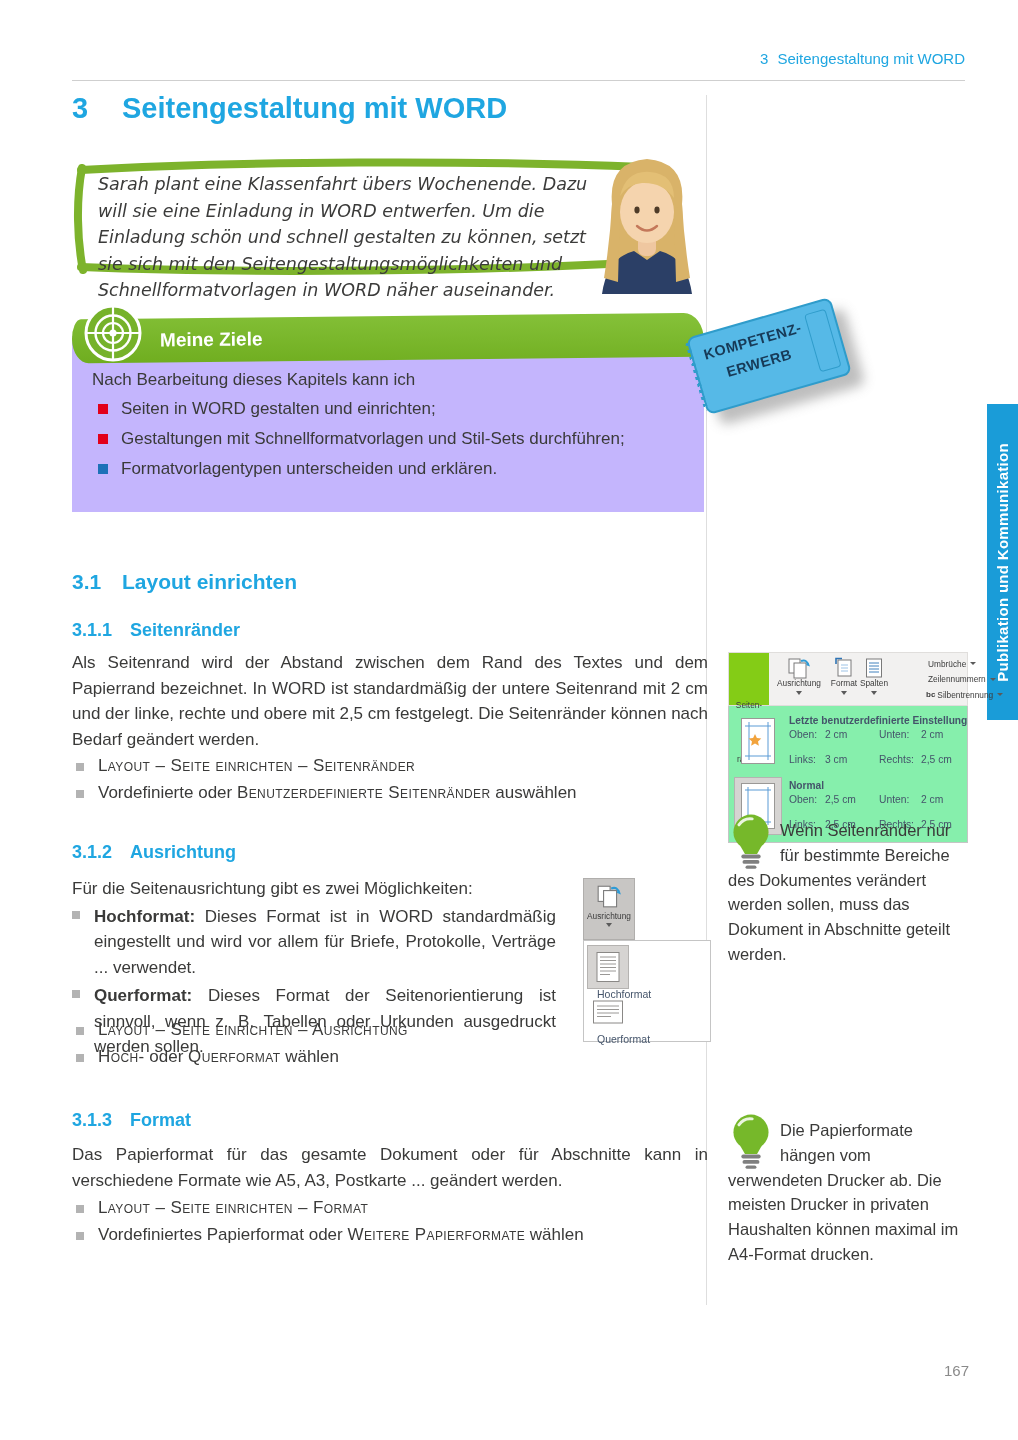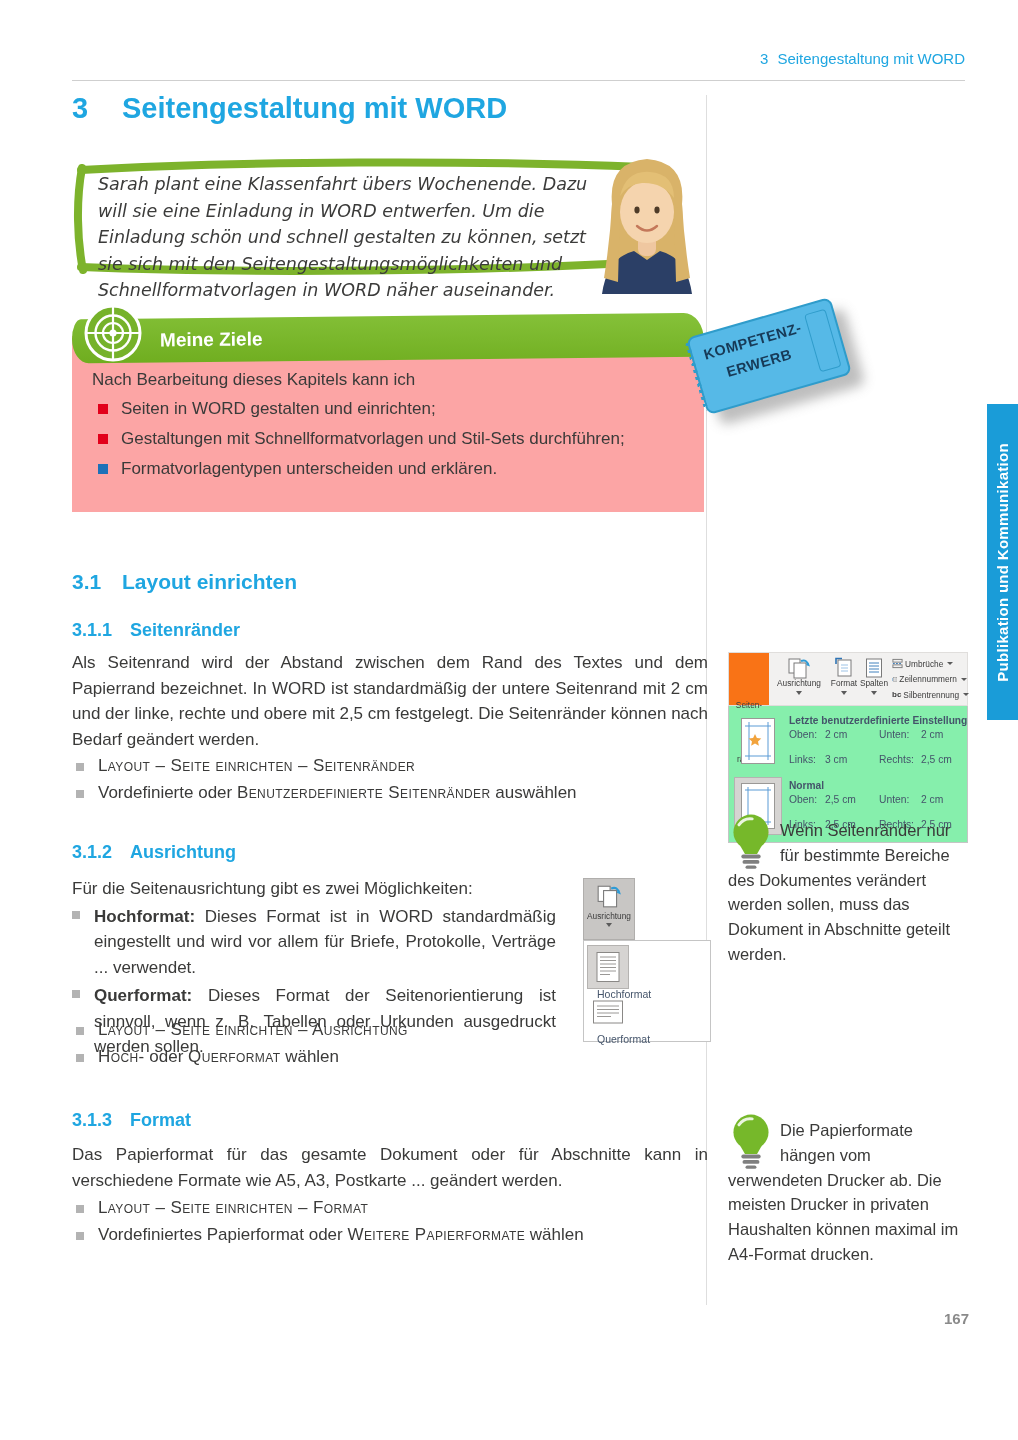--- a/index.html
+++ b/index.html
@@ -12,21 +12,21 @@
   .vrule{position:absolute;top:95px;left:706px;width:1px;height:1210px;background:#dedede;}
   .chapter-title{position:absolute;top:92px;left:72px;font-size:29px;font-weight:bold;color:#1fa6e1;}
   .chapter-title .num{display:inline-block;width:50px;}
   
   .bubble{position:absolute;top:158px;left:72px;width:578px;height:118px;z-index:1;}
   .bubble svg{position:absolute;inset:0;width:100%;height:100%;}
   .bubble-text{position:absolute;left:26px;top:13px;width:500px;font-style:italic;
                font-size:17.5px;line-height:1.52;color:#3b3b3a;font-family:"DejaVu Sans",sans-serif;}
   .avatar{position:absolute;top:150px;left:590px;width:114px;height:144px;z-index:2;}
   
-  .goals-box{position:absolute;top:336px;left:72px;width:632px;height:176px;background:#fca5a5;z-index:1;}
+  .goals-box{position:absolute;top:336px;left:72px;width:632px;height:176px;background:#c4b5fd;z-index:1;}
   .goals-banner{position:absolute;top:316px;left:72px;width:632px;height:44px;z-index:2;
     background:linear-gradient(1.5deg,#6fad1f,#86c23a);
     border-radius:10px 22px 6px 18px / 22px 30px 14px 26px;transform:rotate(-0.6deg);}
   .goals-title{position:absolute;left:88px;top:50%;transform:translateY(-50%);
                color:#fff;font-weight:bold;font-size:19px;}
   .target-icon{position:absolute;top:304px;left:84px;width:58px;height:58px;z-index:3;}
   .goals-content{position:absolute;left:20px;top:34px;right:16px;}
   .goals-lead{font-size:17px;margin-bottom:9px;}
   .goal-item{display:flex;margin-bottom:10px;}
   .goal-item .bullet{width:10px;height:10px;margin:5px 13px 0 6px;flex:none;}
@@ -68,27 +68,27 @@
   .opt{display:flex;margin-bottom:3px;}
   .opt .txt{font-size:17px;line-height:1.5;text-align:justify;}
   .opt b{color:#3a3a39;}
   
   .note{position:absolute;left:728px;width:240px;font-size:16.5px;line-height:1.5;color:#3a3a39;}
   .bulb{float:left;width:46px;height:42px;margin:-4px 6px 4px 0;}
   
   .margins-ui{position:absolute;top:652px;left:728px;width:240px;font-family:"Liberation Sans",sans-serif;}
   .ribbon{display:flex;background:#f2f1f0;border:1px solid #e0dedc;height:54px;box-sizing:border-box;}
   .rb{display:flex;flex-direction:column;align-items:center;padding:4px 0 2px;box-sizing:border-box;}
-  .rb.active{background:#f97316;gap:44px;}
+  .rb.active{background:#84cc16;gap:44px;}
   .rb .lbl{font-size:8.3px;color:#3b3b3b;line-height:1.15;text-align:center;}
   .caret{width:0;height:0;border-left:3.5px solid transparent;border-right:3.5px solid transparent;
          border-top:4px solid #5a5a5a;margin-top:2px;}
   .caret.sm{border-left-width:3px;border-right-width:3px;border-top-width:3.5px;margin:0 0 0 2px;}
   .rgroup{display:flex;flex-direction:column;justify-content:space-around;padding:3px 0 3px 3px;flex:1;min-width:0;}
-  .rrow{display:flex;align-items:center;gap:2px;font-size:8.3px;color:#3b3b3b;white-space:nowrap;}
+  .rrow{display:flex;align-items:center;gap:2px;font-size:8.3px;color:#3b3b3b;white-space:nowrap;margin-left:34px;}
   .bc{font-size:8px;font-weight:bold;color:#3b3b3b;width:11px;text-align:center;}
   .mdrop{background:#86efac;border:1px solid #c5c5c5;border-top:none;padding:7px 4px 6px 6px;box-sizing:border-box;}
   .mentry{display:flex;align-items:flex-start;margin-bottom:9px;}
   .mentry:last-child{margin-bottom:2px;}
   .thumbwrap{width:46px;flex:none;display:flex;justify-content:center;align-items:center;height:56px;}
   .thumbwrap.selected{background:#d6d4d2;outline:1px solid #b5b3b1;}
   .mtext{margin-left:8px;color:#44546a;min-width:0;}
   .mname{font-weight:bold;font-size:10.2px;white-space:nowrap;margin:2px 0 3px;}
   .mgrid{display:grid;grid-template-columns:36px 54px 42px auto;row-gap:14px;font-size:10.3px;}
   
@@ -96,21 +96,21 @@
   .obtn{width:52px;height:62px;background:#c8c6c4;border:1px solid #b0aeac;box-sizing:border-box;
         display:flex;flex-direction:column;align-items:center;padding-top:5px;}
   .obtn .lbl{font-size:8.3px;color:#3b3b3b;margin-top:3px;}
   .odrop{position:absolute;top:62px;left:0;width:128px;background:#fff;border:1px solid #c5c5c5;
          padding:5px 4px;box-sizing:border-box;}
   .orow{display:flex;height:45px;flex-direction:column;}
   .oiconwrap{width:40px;height:42px;display:flex;align-items:center;justify-content:center;flex:none;}
   .orow.selected .oiconwrap{background:#d6d4d2;outline:1px solid #b5b3b1;}
   .orow .lbl{margin-left:9px;font-size:10.5px;color:#44546a;}
   
-  .pageno{position:absolute;top:1310px;left:944px;font-size:15px;color:#8a8a8a;font-weight:bold;}
+  .pageno{position:absolute;top:1362px;left:944px;font-size:15px;color:#8a8a8a;}
 </style>
 </head>
 <body>
 
 <div class="page">
 
   <div class="running-header">
     <span class="num">3</span><span>Seitengestaltung mit WORD</span>
   </div>
   <div class="header-rule"></div>

